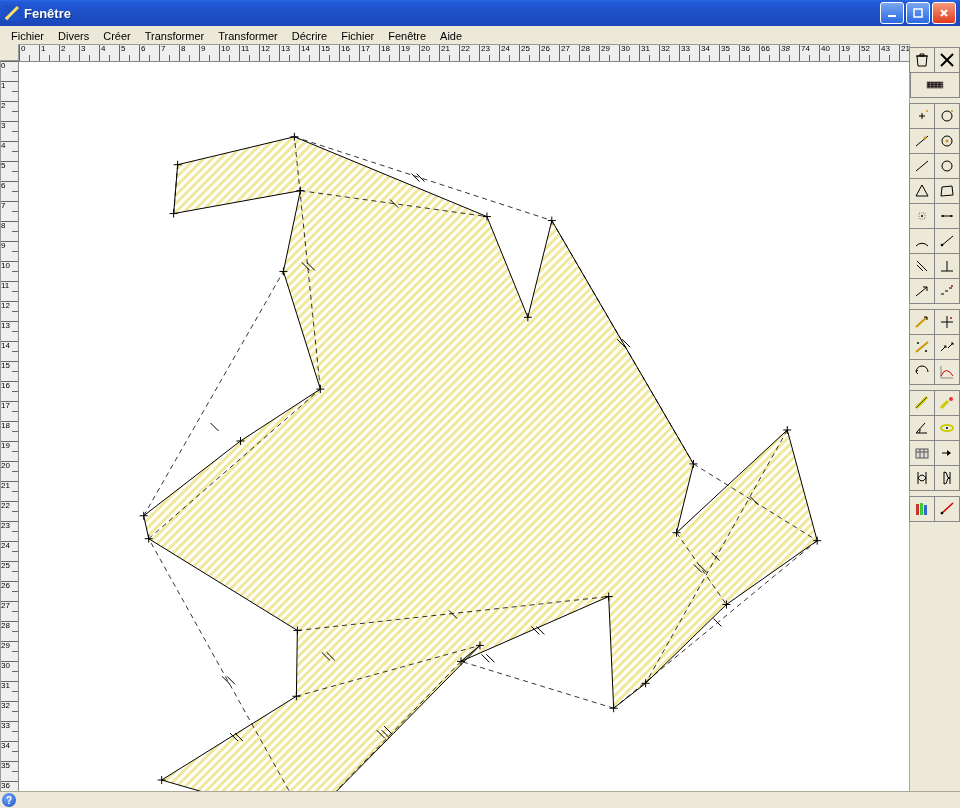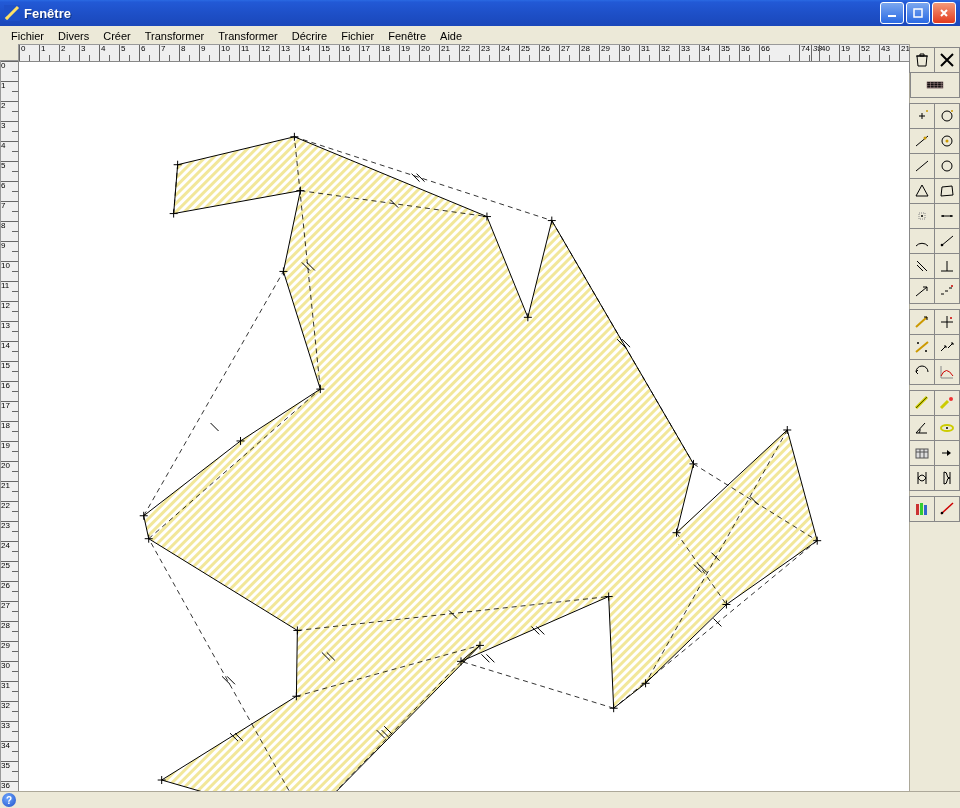--- a/index.html
+++ b/index.html
@@ -151,21 +151,21 @@
       <div class="tick" style="left: 660px;">33</div>
       <div class="tick" style="left: 670px; height: 6px; top: 10px;"></div>
       <div class="tick" style="left: 680px;">34</div>
       <div class="tick" style="left: 690px; height: 6px; top: 10px;"></div>
       <div class="tick" style="left: 700px;">35</div>
       <div class="tick" style="left: 710px; height: 6px; top: 10px;"></div>
       <div class="tick" style="left: 720px;">36</div>
       <div class="tick" style="left: 730px; height: 6px; top: 10px;"></div>
       <div class="tick" style="left: 740px;">66</div>
       <div class="tick" style="left: 750px; height: 6px; top: 10px;"></div>
-      <div class="tick" style="left: 792px; font-style: italic;">38</div>
+      <div class="tick" style="left: 760px; font-style: italic;">38</div>
       <div class="tick" style="left: 770px; height: 6px; top: 10px;"></div>
       <div class="tick" style="left: 780px;">74</div>
       <div class="tick" style="left: 790px; height: 6px; top: 10px;"></div>
       <div class="tick" style="left: 800px;">40</div>
       <div class="tick" style="left: 810px; height: 6px; top: 10px;"></div>
       <div class="tick" style="left: 820px;">19</div>
       <div class="tick" style="left: 830px; height: 6px; top: 10px;"></div>
       <div class="tick" style="left: 840px;">52</div>
       <div class="tick" style="left: 850px; height: 6px; top: 10px;"></div>
       <div class="tick" style="left: 860px;">43</div>

